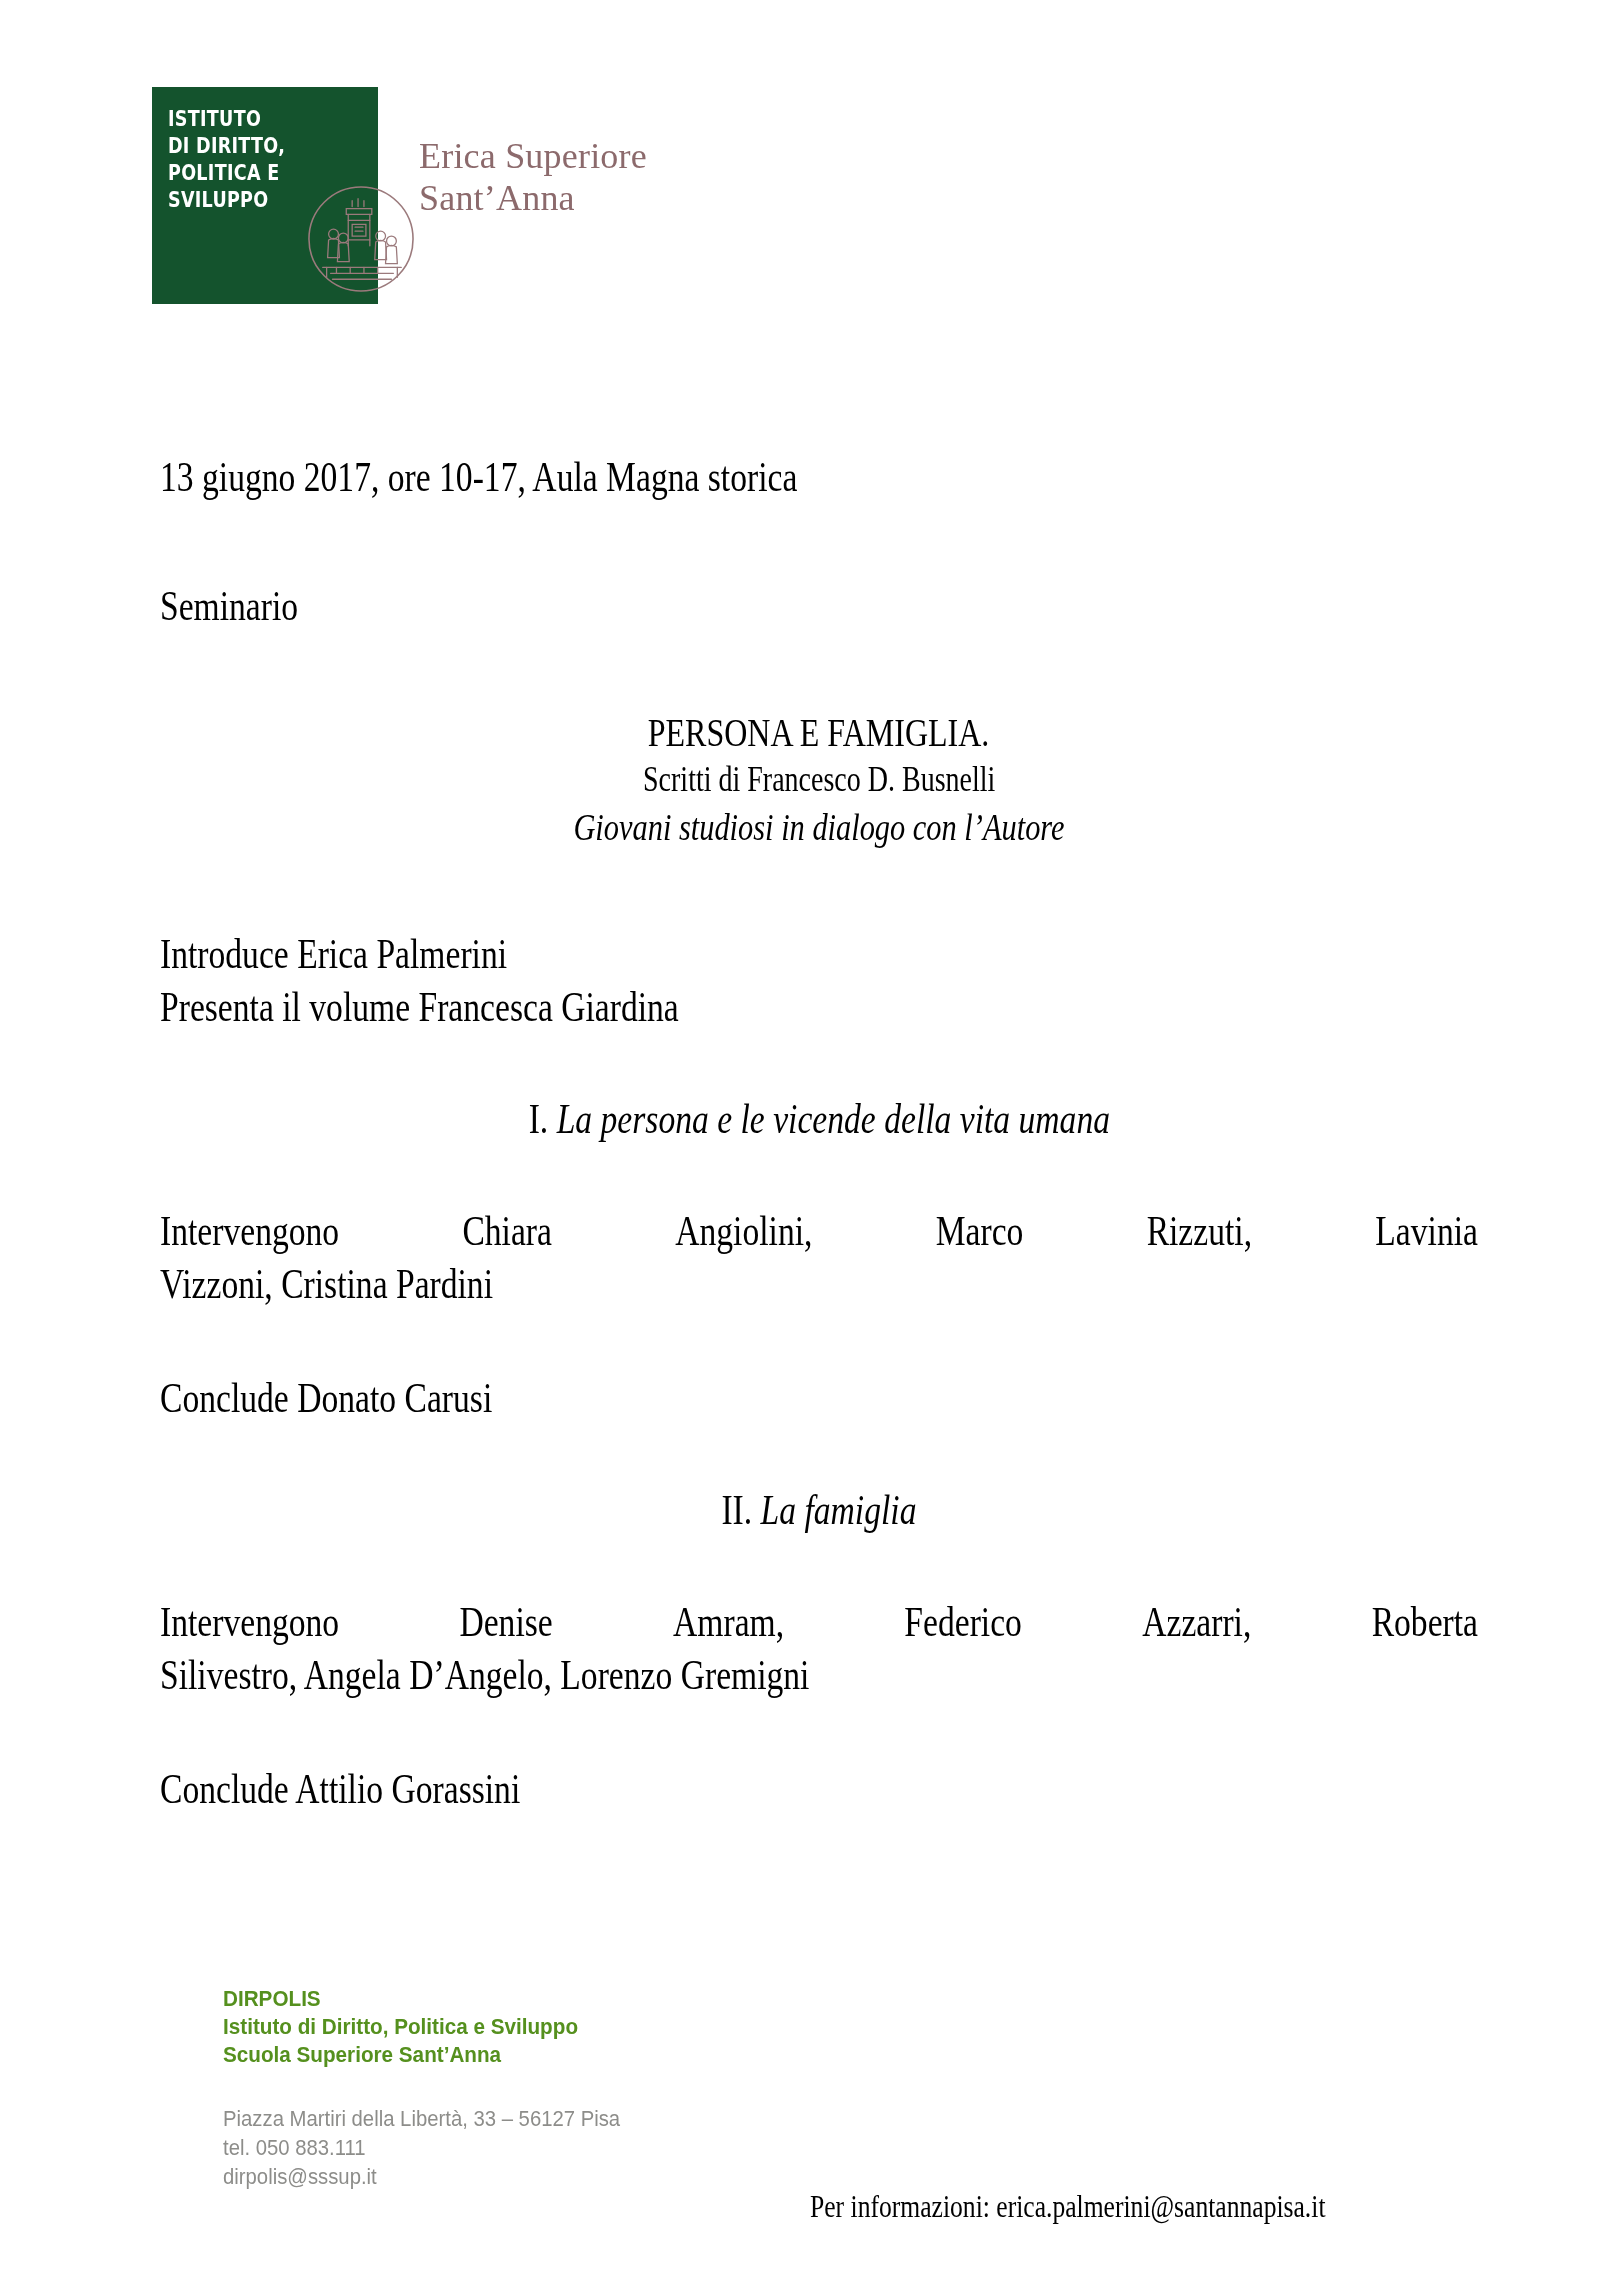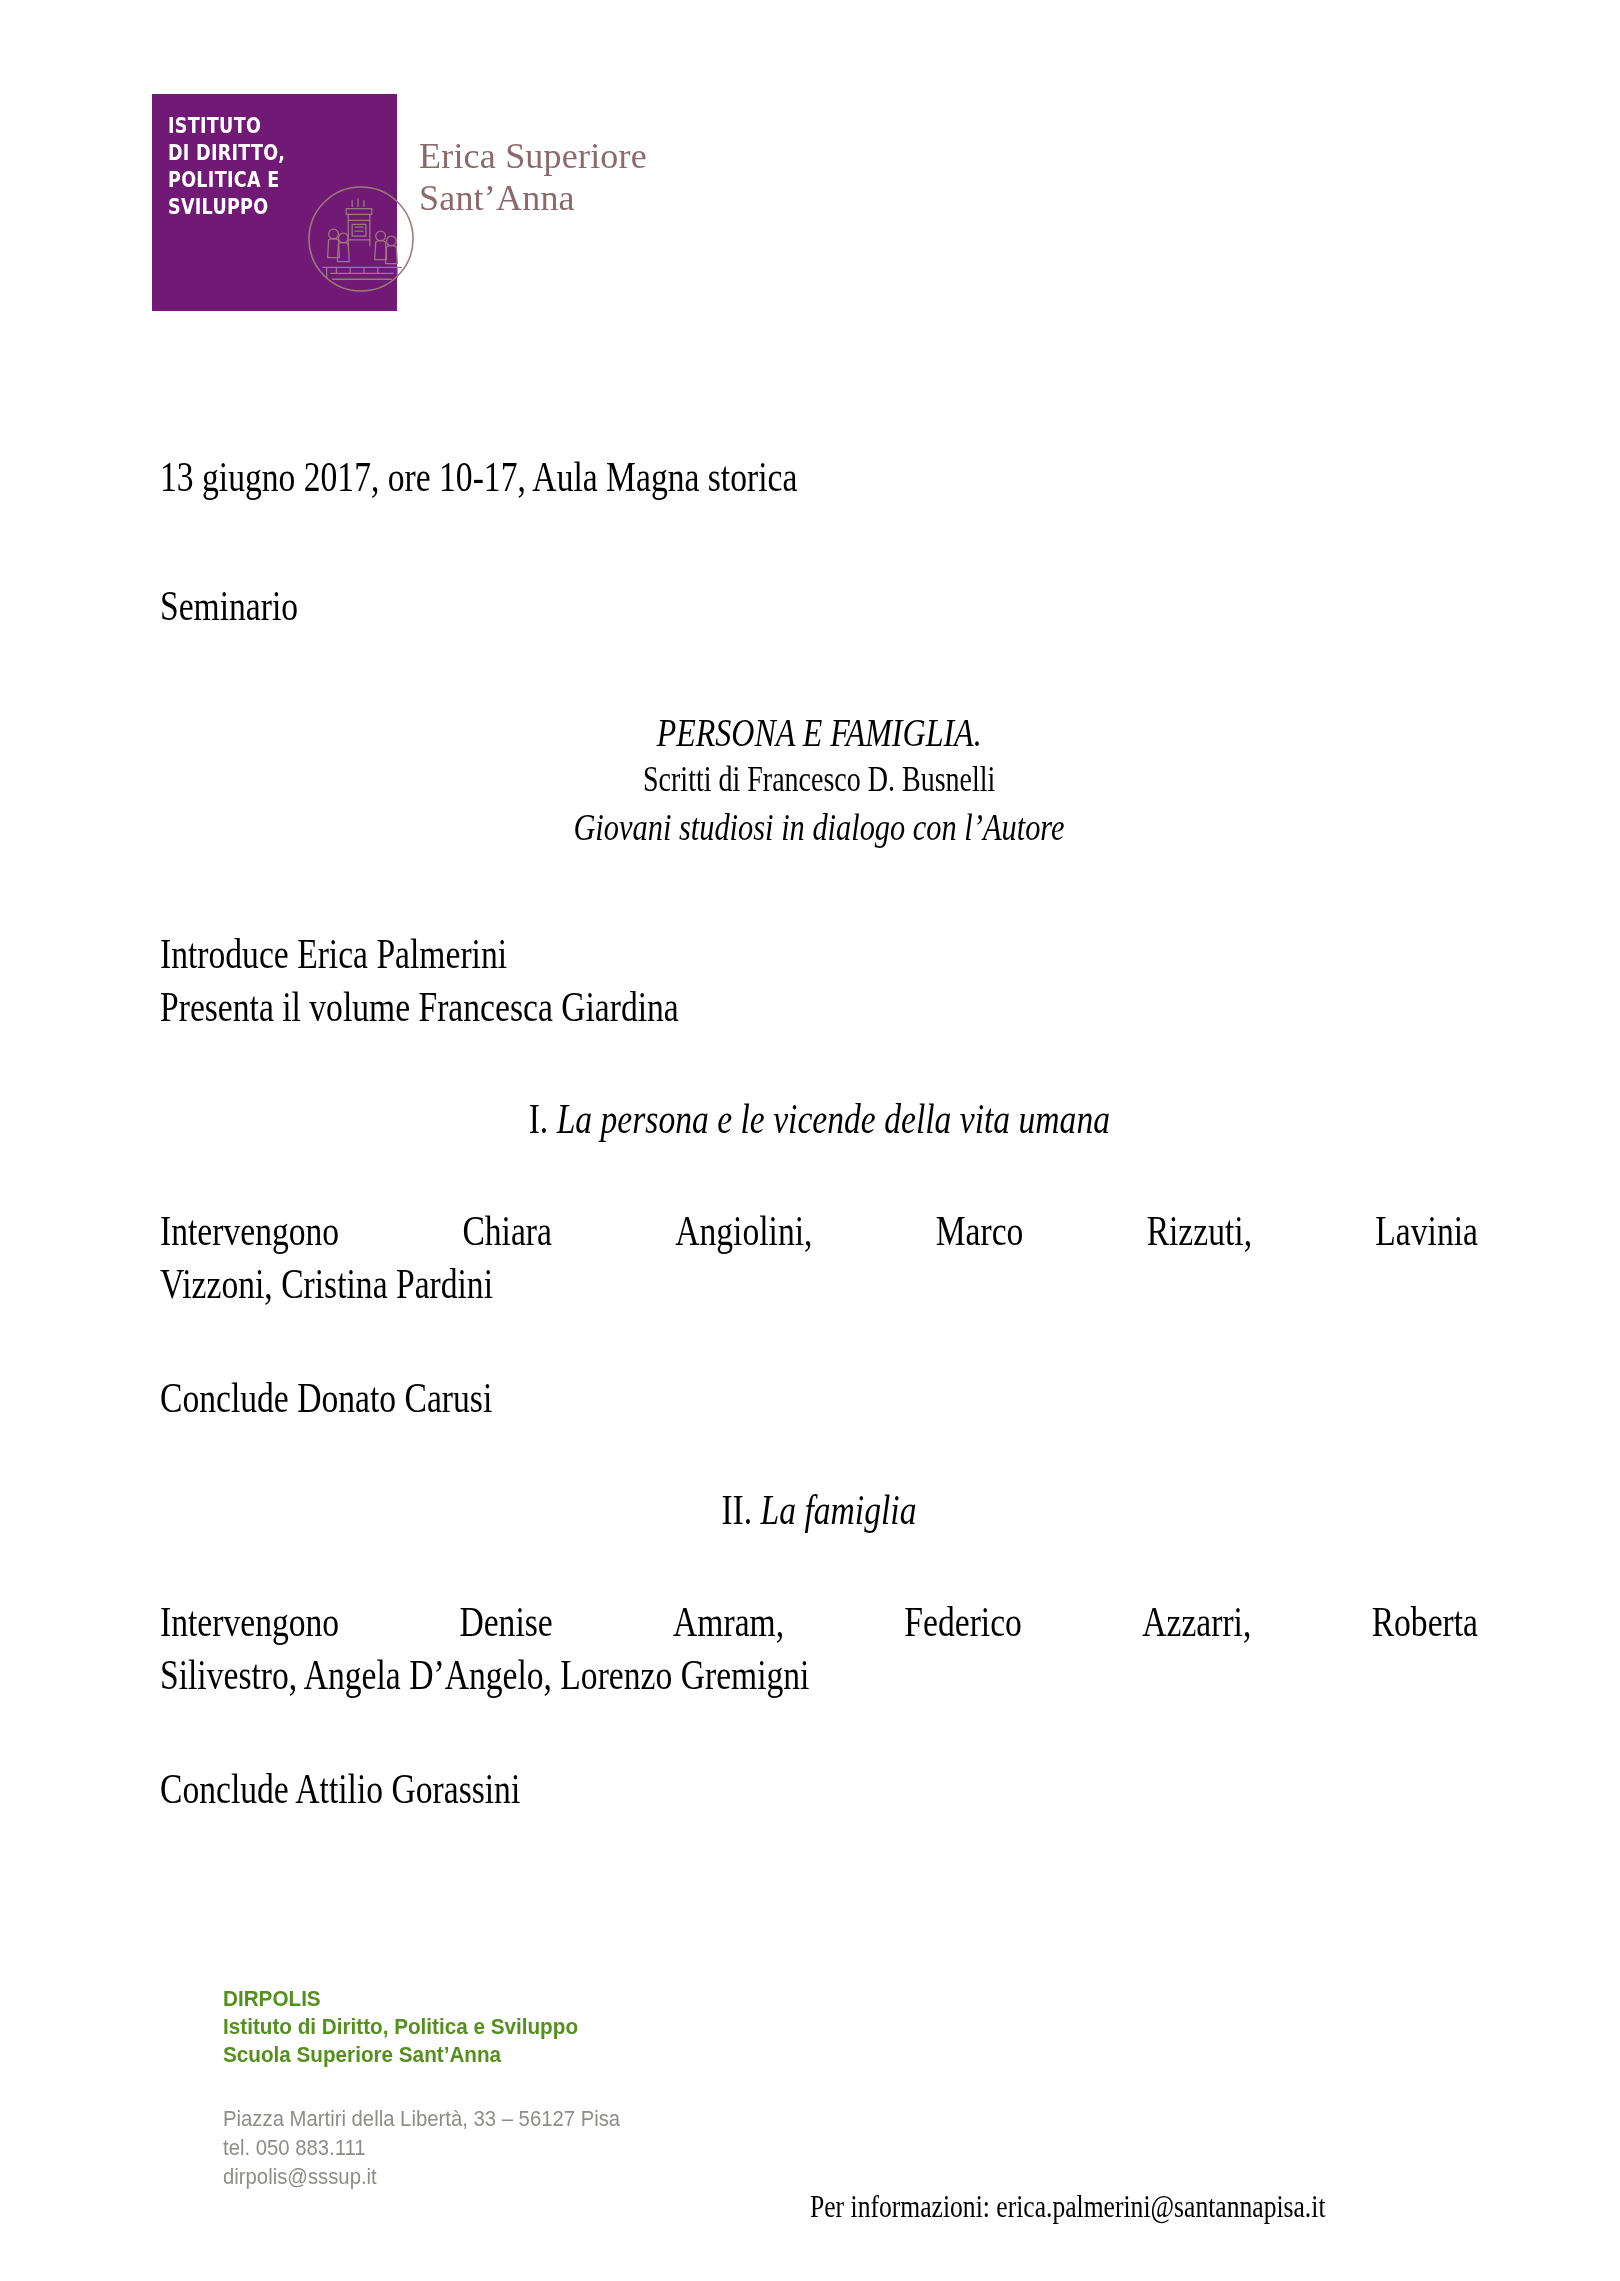--- a/index.html
+++ b/index.html
@@ -20,24 +20,24 @@
   #logo-header {
     position: absolute;
     left: 152px;
     top: 86px;
     width: 549px;
     height: 221px;
   }
   #green-block {
     position: absolute;
     left: 0;
-    top: 8px;
-    width: 245px;
+    top: 1px;
+    width: 226px;
     height: 217px;
-    background: #701a75;
+    background: #14532d;
   }
   #green-block-text {
     position: absolute;
     left: 15.7px;
     top: 18.6px;
     font-family: "DejaVu Sans Condensed", "Liberation Sans Narrow", "Liberation Sans", sans-serif;
     font-weight: bold;
     font-size: 21px;
     line-height: 27px;
     letter-spacing: 0.3px;
@@ -94,21 +94,20 @@
     width: 100%;
   }
   .ctr .sq {
     display: inline-block;
     transform: scaleX(0.80);
     transform-origin: center center;
     white-space: nowrap;
   }
 
   .title-main {
-    font-style: italic;
     font-size: 40px;
     line-height: 48px;
   }
   .title-sub {
     font-size: 35px;
     line-height: 46px;
   }
   .title-sub2 {
     font-style: italic;
     font-size: 38px;

